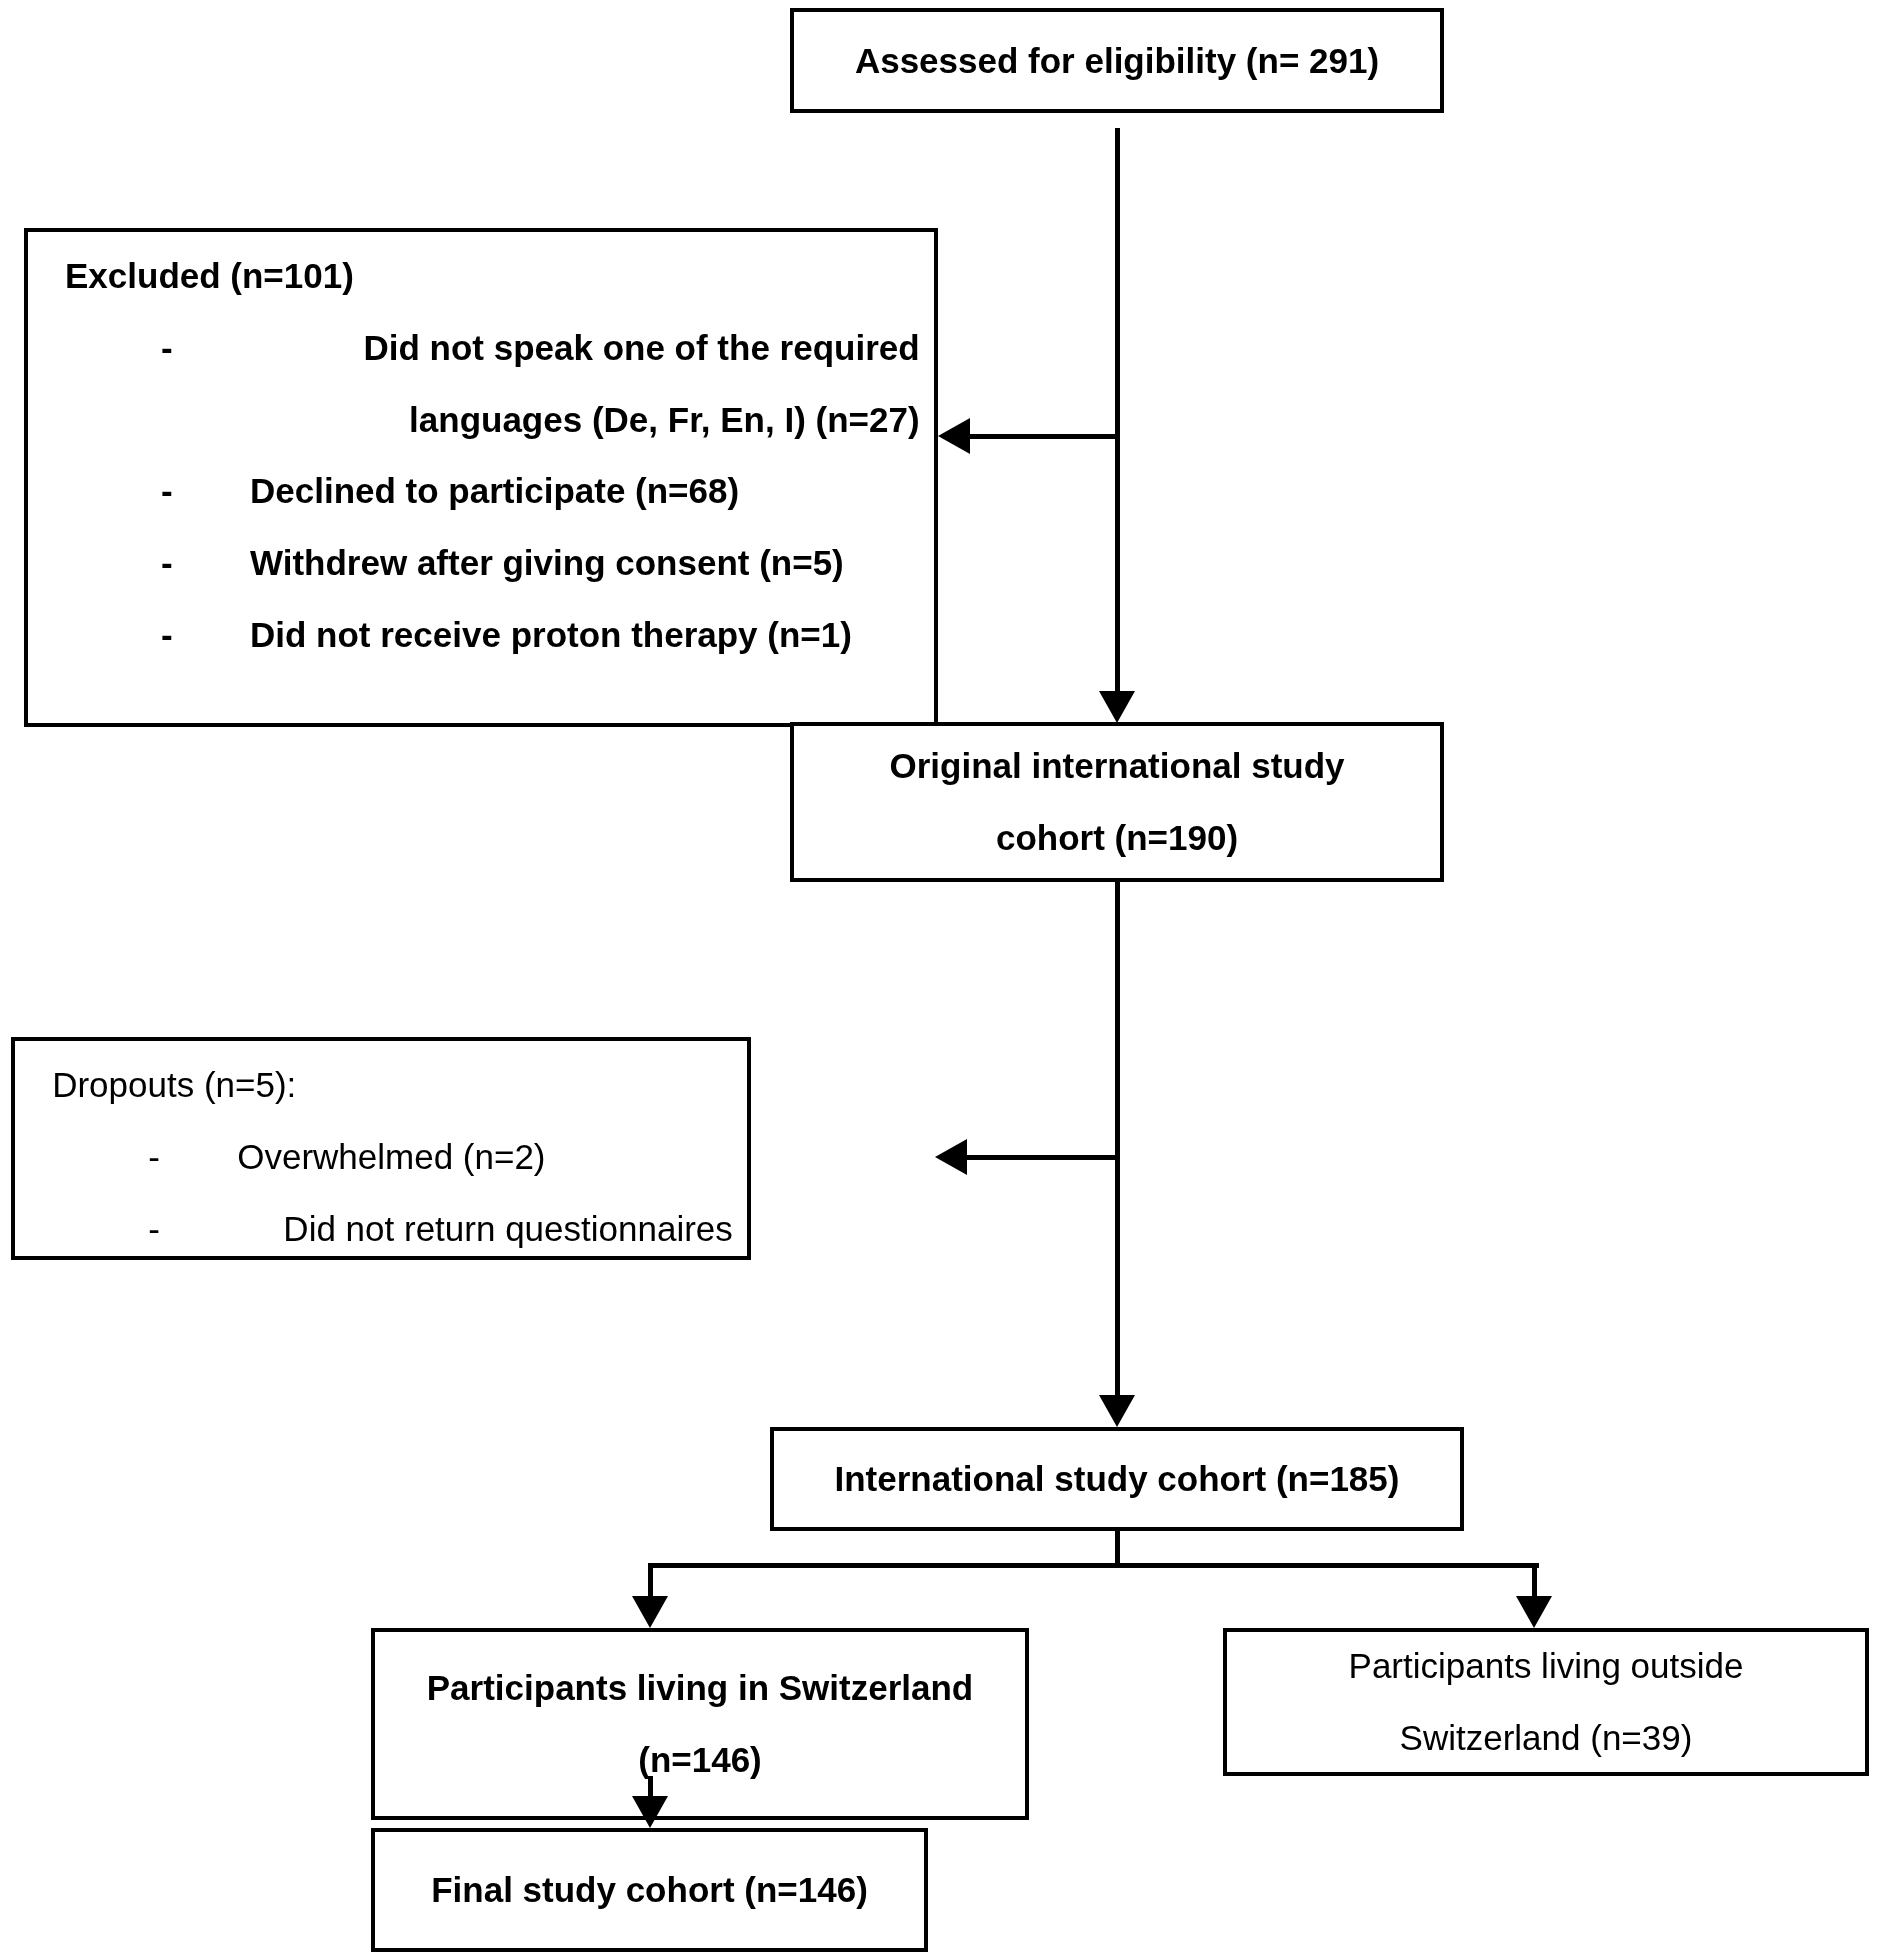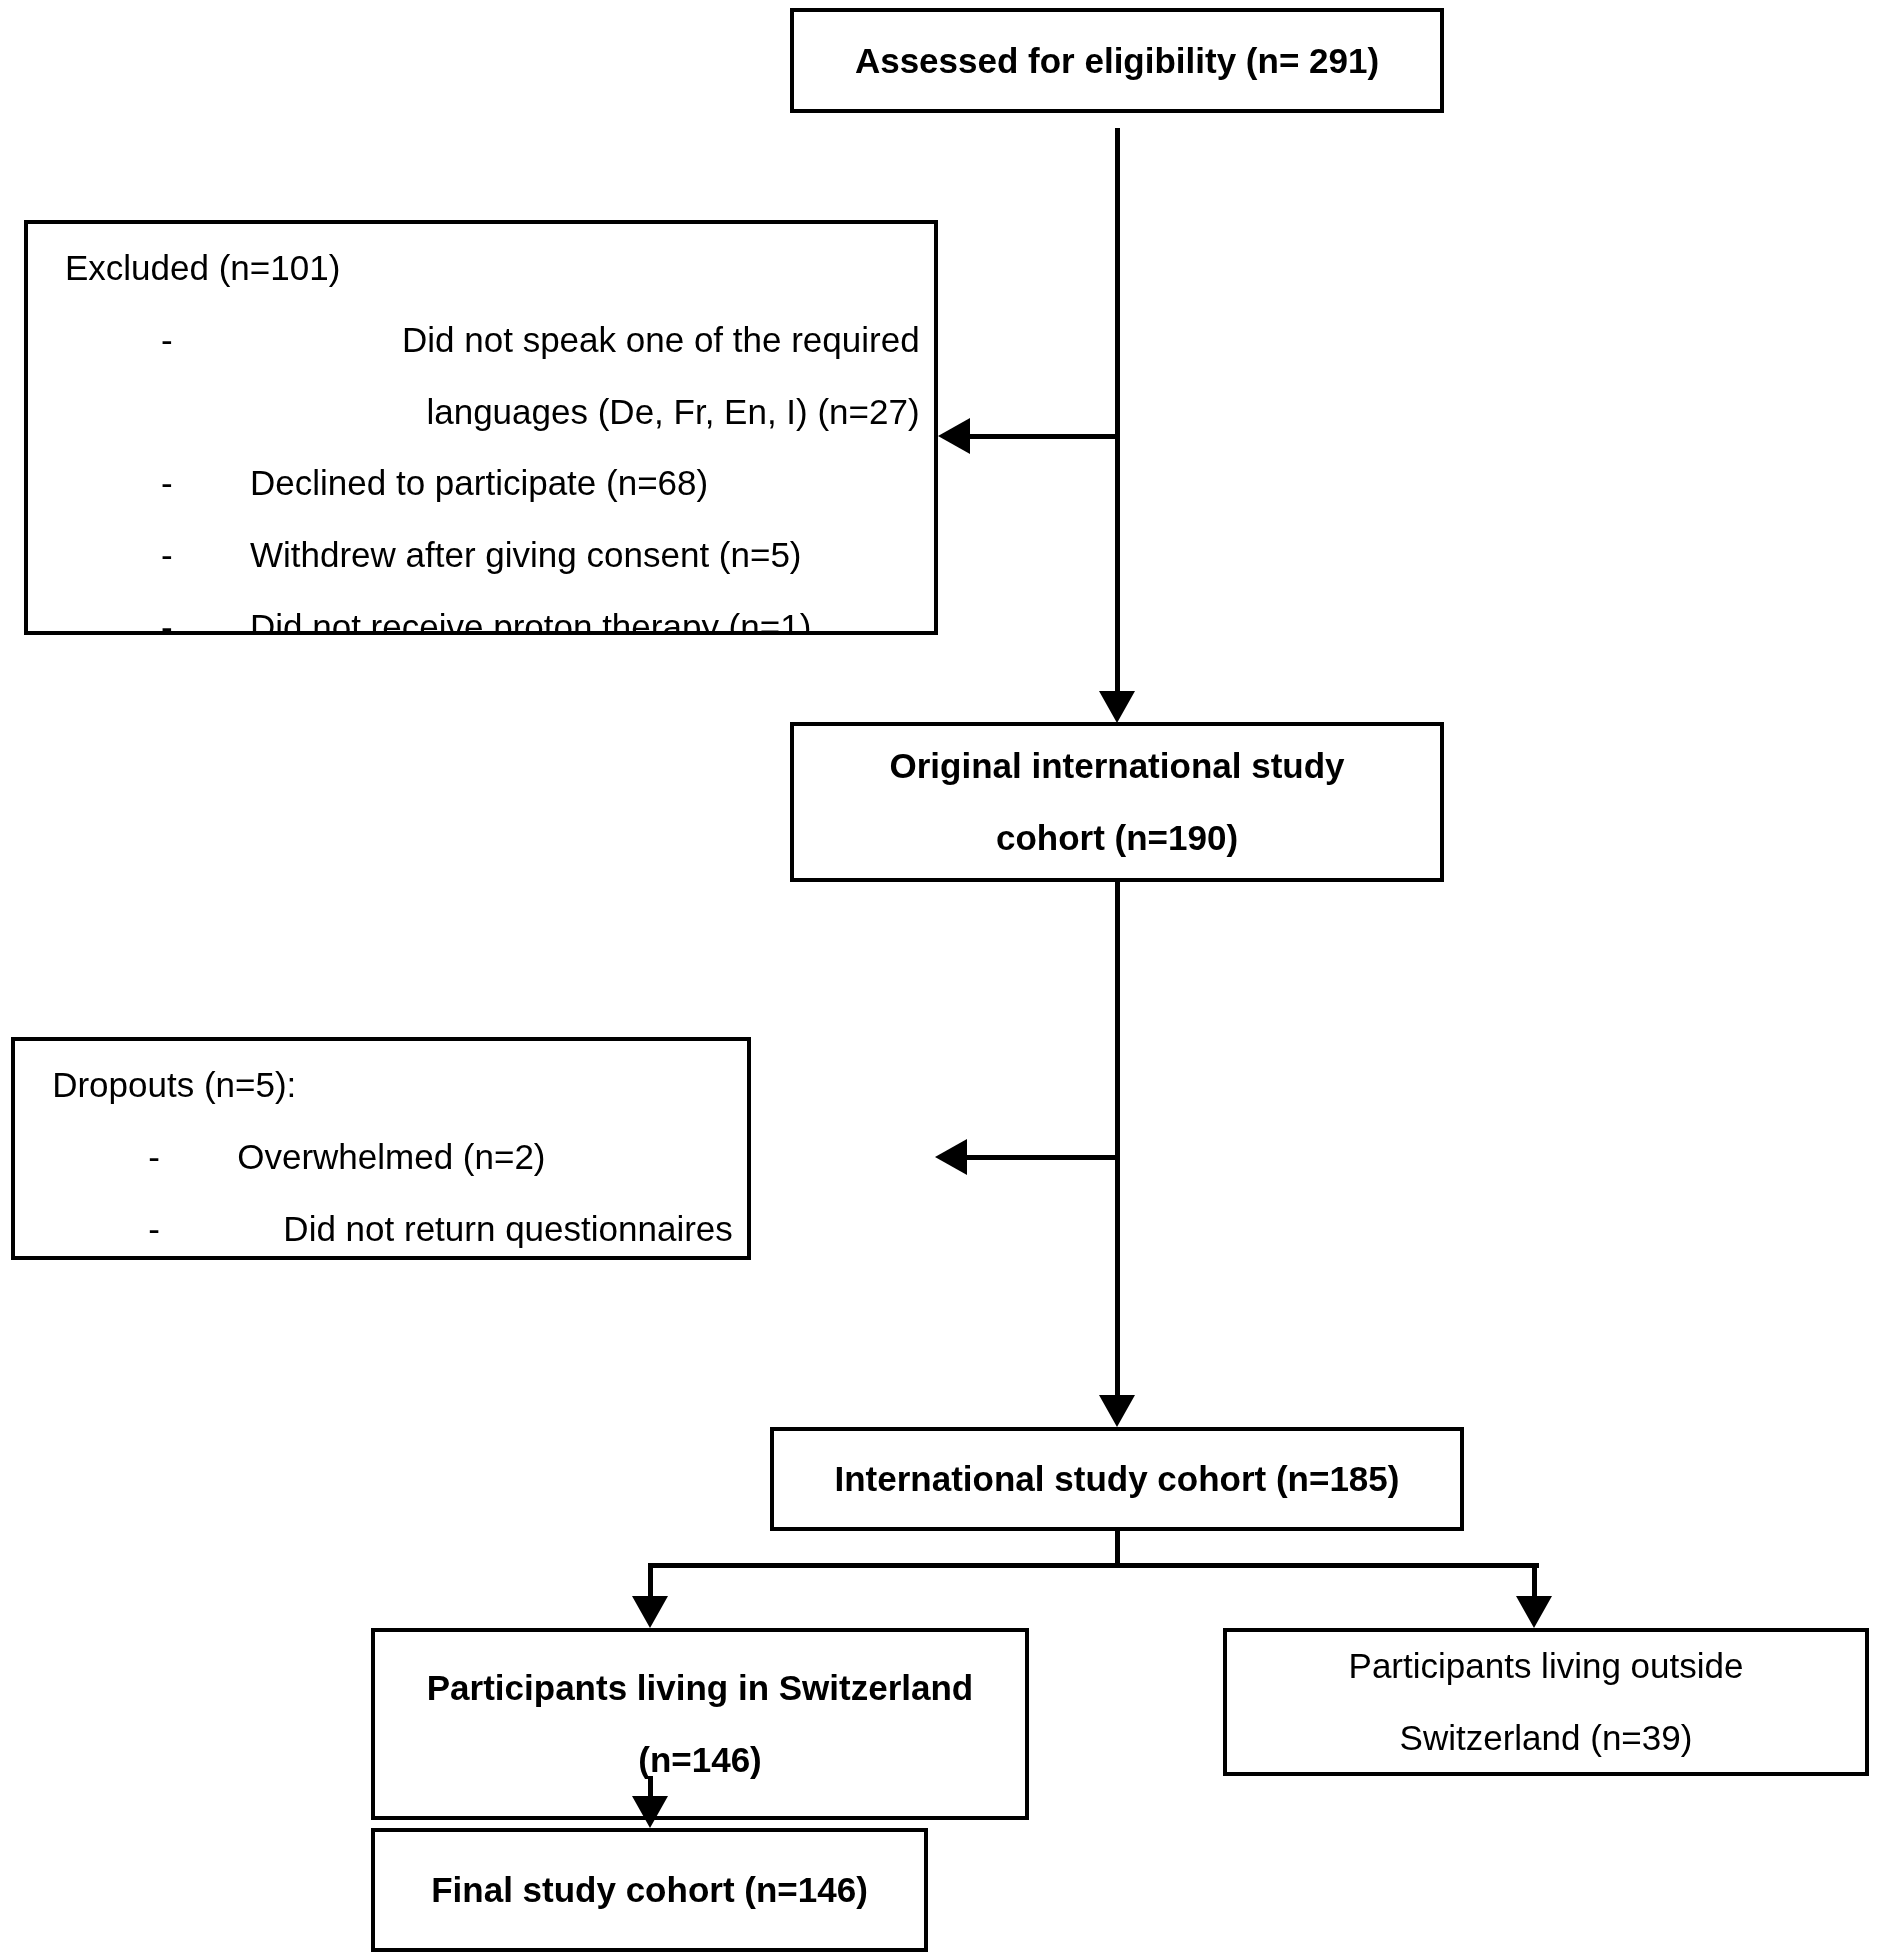--- a/index.html
+++ b/index.html
@@ -89,21 +89,21 @@
     position: absolute;
     width: 0;
     height: 0;
     border-top: 18.4px solid transparent;
     border-bottom: 18.4px solid transparent;
     border-right: 32px solid #000000;
   }
 
   
   #box-assessed        { left: 790px;  top: 8px;   width: 654px; height: 105px; }
-  #box-excluded        { left: 24px;   top: 220px;  width: 914px; height: 415px; }
+  #box-excluded        { left: 24px;   top: 228px;  width: 914px; height: 499px; font-weight: bold; }
   #box-original-cohort { left: 790px;  top: 722px;  width: 654px; height: 160px; }
   #box-dropouts        { left: 11.2px;   top: 1037px; width: 740px; height: 223px; }
   #box-intl-cohort     { left: 770px;  top: 1427px; width: 694px; height: 104px; }
   #box-swiss           { left: 371px;  top: 1628px; width: 658px; height: 192px; }
   #box-outside         { left: 1223px; top: 1628px; width: 646px; height: 148px; }
   #box-final           { left: 371px;  top: 1828px; width: 557px; height: 124px; }
 
   #line-top-original   { left: 1115px; top: 128px;  width: 4.8px;   height: 565px; }
   #head-original       { left: 1099px; top: 691px; }
   #line-excluded       { left: 962px; top: 434px;  width: 156px; height: 4.8px; }

